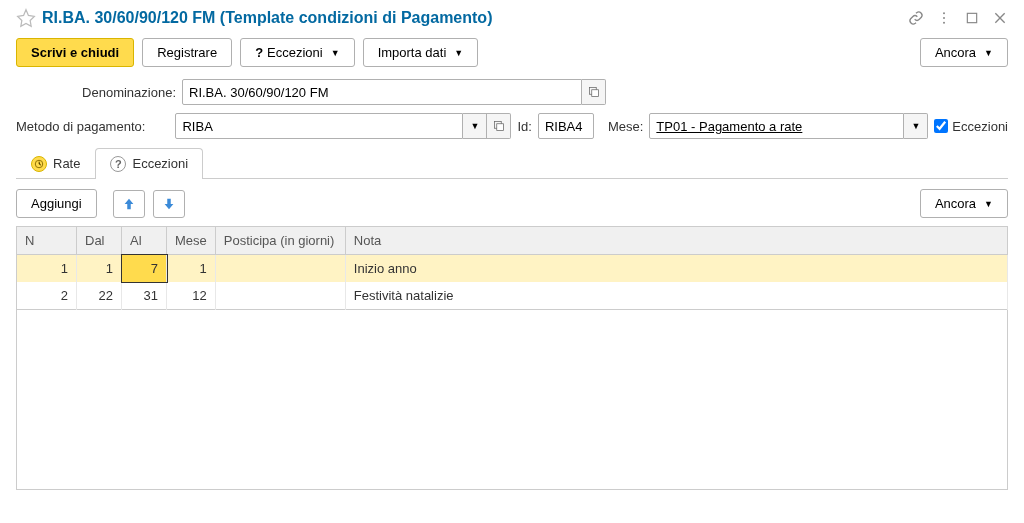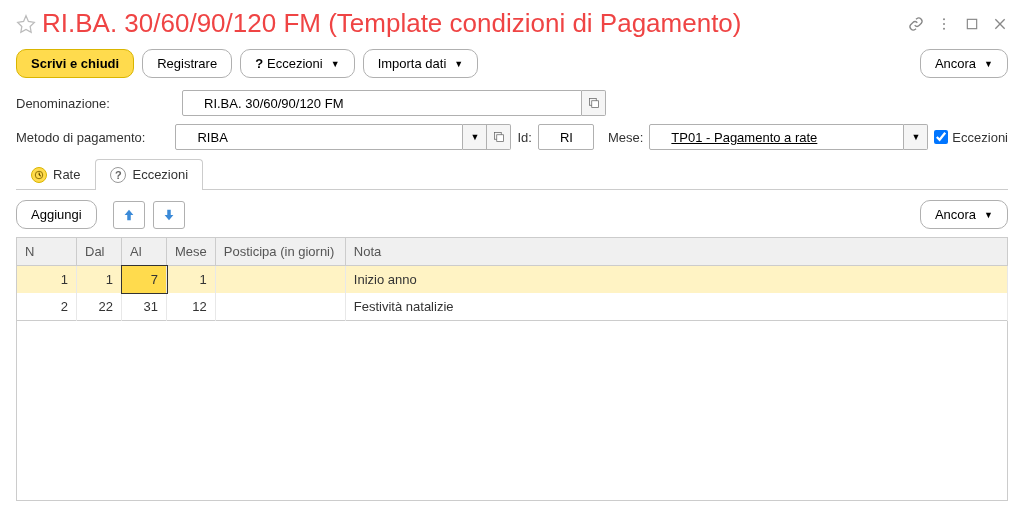--- a/index.html
+++ b/index.html
@@ -1,32 +1,32 @@
 <!DOCTYPE html>
 <html><head>
 <meta charset="utf-8">
 <style>
 * { box-sizing: border-box; margin: 0; padding: 0; font-family: Arial, sans-serif; }
 body { background: #fff; font-size: 13px; color: #333; padding: 8px 16px; }
 
 .header { display: flex; align-items: center; margin-bottom: 10px; }
 .star-icon { width: 20px; height: 20px; margin-right: 6px; }
-.title { font-size: 26px; font-weight: 400; color: #ef4444; flex: 1; }
+.title { font-size: 16px; font-weight: 700; color: #0369a1; flex: 1; }
 .header-icons { display: flex; align-items: center; gap: 12px; }
 .header-icon { width: 16px; height: 16px; display: flex; align-items: center; justify-content: center; cursor: pointer; }
 
 .toolbar { display: flex; align-items: center; gap: 8px; margin-bottom: 12px; }
-.btn { padding: 6px 14px; border: 1px solid #b0b0b0; border-radius: 10px; background: #fff; font-size: 13px; cursor: pointer; display: inline-flex; align-items: center; gap: 4px; }
+.btn { padding: 6px 14px; border: 1px solid #b0b0b0; border-radius: 3px; background: #fff; font-size: 13px; cursor: pointer; display: inline-flex; align-items: center; gap: 4px; }
 .btn-primary { background: #ffdb4d; border-color: #d9b500; font-weight: bold; }
 .btn .caret { font-size: 9px; margin-left: 4px; }
 .spacer { flex: 1; }
 
 .form-row { display: flex; align-items: center; margin-bottom: 8px; gap: 6px; }
 .form-label { font-size: 13px; color: #333; white-space: nowrap; }
-.form-input { border: 1px solid #b0b0b0; border-radius: 2px; padding: 4px 21px; font-size: 13px; height: 26px; }
+.form-input { border: 1px solid #b0b0b0; border-radius: 2px; padding: 4px 6px; font-size: 13px; height: 26px; }
 .input-group { display: flex; }
 .input-group .form-input { border-radius: 2px 0 0 2px; }
 .input-btn { border: 1px solid #b0b0b0; border-left: none; background: #f5f5f5; width: 24px; height: 26px; display: flex; align-items: center; justify-content: center; font-size: 11px; cursor: pointer; }
 .input-btn:last-child { border-radius: 0 2px 2px 0; }
 .checkbox-wrap { display: flex; align-items: center; gap: 4px; }
 .checkbox-wrap input[type="checkbox"] { width: 14px; height: 14px; }
 
 .tabs { display: flex; border-bottom: 1px solid #ccc; margin-bottom: 10px; }
 .tab { padding: 7px 14px; border: 1px solid transparent; border-bottom: none; display: flex; align-items: flex-start; gap: 6px; cursor: pointer; font-size: 13px; position: relative; top: 1px; }
 .tab.active { border-color: #ccc; background: #fff; border-radius: 4px 4px 0 0; }
@@ -99,21 +99,21 @@
     <span class="caret">▼</span>
   </button>
   <div class="spacer"></div>
   <button class="btn">
     <span>Ancora</span>
     <span class="caret">▼</span>
   </button>
 </div>
 
 <div class="form-row">
-  <label class="form-label" style="width:160px;">Denominazione:</label>
+  <label class="form-label" style="width:160px;text-align:right;">Denominazione:</label>
   <div class="input-group">
     <input class="form-input" style="width: 400px;" value="RI.BA. 30/60/90/120 FM">
     <button class="input-btn">
       <svg viewBox="0 0 16 16" width="12" height="12">
           <rect x="2" y="2" width="9" height="9" fill="none" stroke="#666"></rect>
           <rect x="5" y="5" width="9" height="9" fill="#fff" stroke="#666"></rect>
         </svg>
     </button>
   </div>
 </div>

